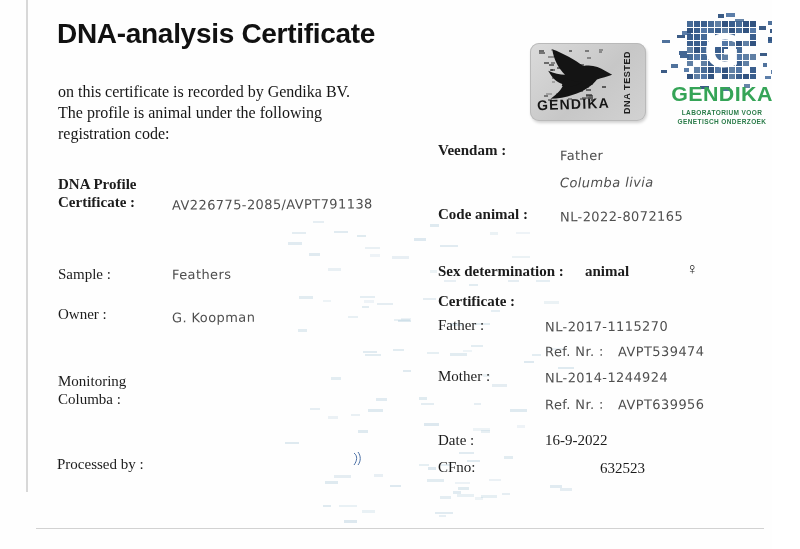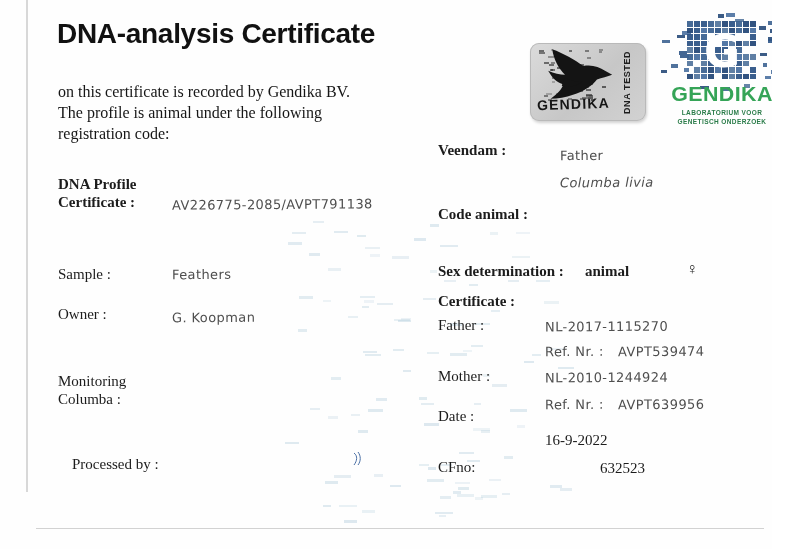--- a/index.html
+++ b/index.html
@@ -360,46 +360,47 @@
 
   <div class="abs lbl" style="left:58px;top:266px;">Sample :</div>
   <div class="abs hand" style="left:172px;top:267px;">Feathers</div>
 
   <div class="abs lbl" style="left:58px;top:306px;">Owner :</div>
   <div class="abs hand" style="left:172px;top:310px;">G. Koopman</div>
 
   <div class="abs lbl" style="left:58px;top:373px;">Monitoring</div>
   <div class="abs lbl" style="left:58px;top:391px;">Columba :</div>
 
-  <div class="abs lbl" style="left:72px;top:456px;">Processed by :</div>
+  <div class="abs lbl" style="left:57px;top:456px;">Processed by :</div>
   <svg class="squiggle" width="12" height="16" viewBox="0 0 12 16">
     <path d="M3 2 C7 5 6 10 3 14 M7 1 C10 5 10 10 7 14" stroke="#4a6fa5" stroke-width="1" fill="none"></path>
   </svg>
 
   <div class="abs lbl b" style="left:438px;top:142px;">Veendam :</div>
   <div class="abs hand" style="left:560px;top:148px;">Father</div>
   <div class="abs hand it" style="left:560px;top:175px;">Columba livia</div>
 
   <div class="abs lbl b" style="left:438px;top:206px;">Code animal :</div>
+  <div class="abs hand" style="left:560px;top:209px;">NL-2022-8072165</div>
 
   <div class="abs lbl b" style="left:438px;top:263px;">Sex determination :</div>
   <div class="abs lbl b" style="left:585px;top:263px;">animal</div>
   <div class="abs lbl" style="left:686px;top:260px;font-size:16px;">♀</div>
 
   <div class="abs lbl b" style="left:438px;top:293px;">Certificate :</div>
 
   <div class="abs lbl" style="left:438px;top:317px;">Father :</div>
   <div class="abs hand" style="left:545px;top:319px;">NL-2017-1115270</div>
   <div class="abs hand" style="left:545px;top:344px;">Ref. Nr. :</div>
   <div class="abs hand" style="left:618px;top:344px;">AVPT539474</div>
 
   <div class="abs lbl" style="left:438px;top:368px;">Mother :</div>
-  <div class="abs hand" style="left:545px;top:370px;">NL-2010-1244924</div>
+  <div class="abs hand" style="left:545px;top:370px;">NL-2014-1244924</div>
   <div class="abs hand" style="left:545px;top:397px;">Ref. Nr. :</div>
   <div class="abs hand" style="left:618px;top:397px;">AVPT639956</div>
 
-  <div class="abs lbl" style="left:438px;top:408px;">Date :</div>
+  <div class="abs lbl" style="left:438px;top:432px;">Date :</div>
   <div class="abs lbl" style="left:545px;top:432px;">16-9-2022</div>
 
   <div class="abs lbl" style="left:438px;top:459px;">CFno:</div>
   <div class="abs lbl" style="left:600px;top:460px;">632523</div>
 
 </div>
 
 </body></html>

